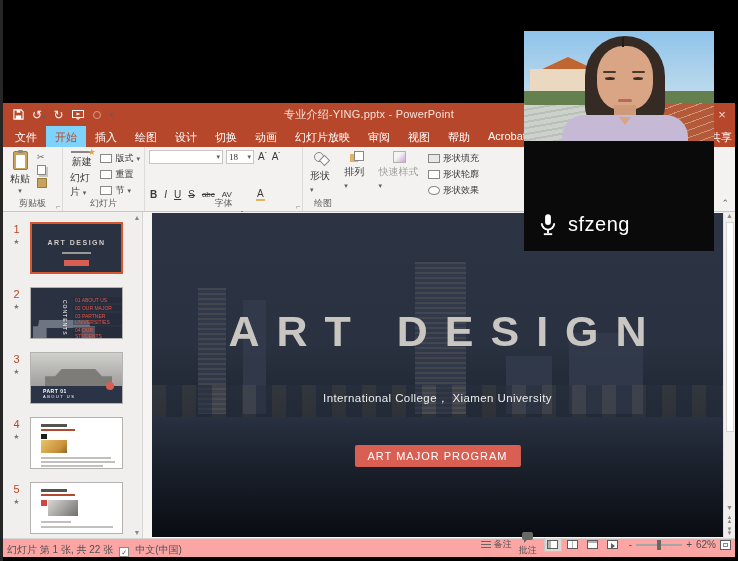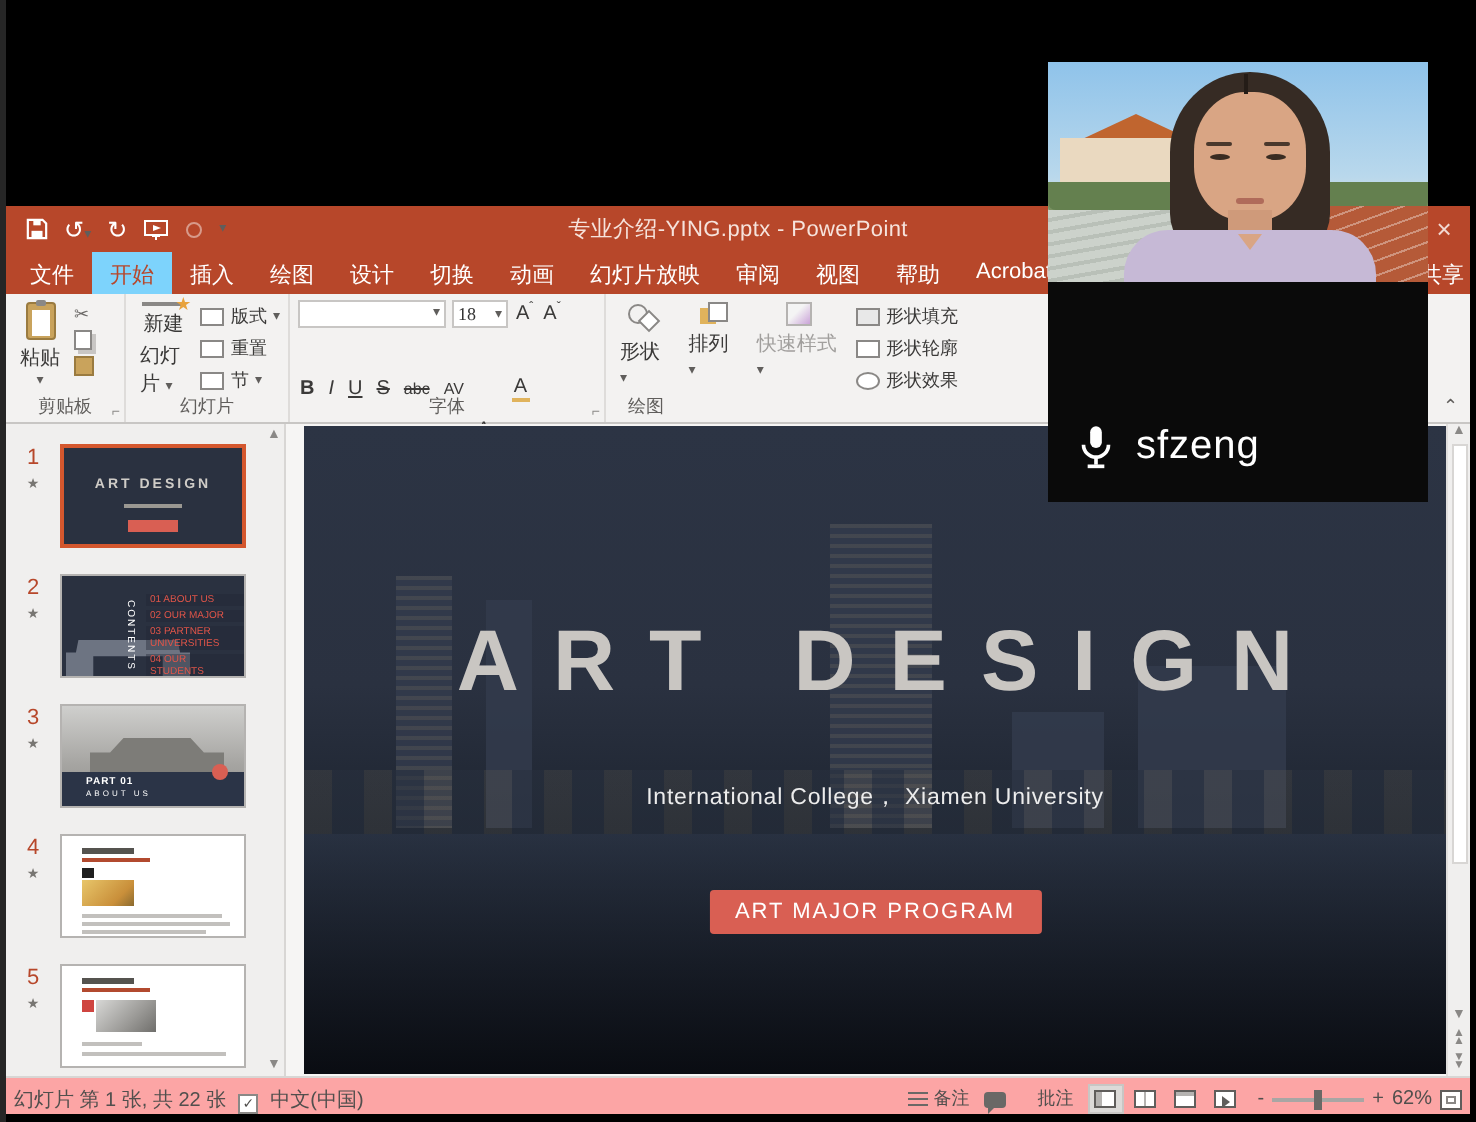--- a/index.html
+++ b/index.html
@@ -497,21 +497,21 @@
 
     <div class="statusbar">
       <span>幻灯片 第 1 张, 共 22 张</span>
       <span class="proof">✓</span>
       <span>中文(中国)</span>
       <div class="sb-right">
         <span class="srow" style="gap:3px;">
             <span class="notes-icon"></span>
             <span>备注</span>
           </span>
-        <span class="srow" style="gap:16px;">
+        <span class="srow" style="gap:4px;flex-direction:column;">
             <span class="cmt-icon"></span>
             <span>批注</span>
           </span>
         <div class="views">
           <span class="vbtn sel">
               <span class="vi normal"></span>
             </span>
           <span class="vbtn">
               <span class="vi sorter"></span>
             </span>

